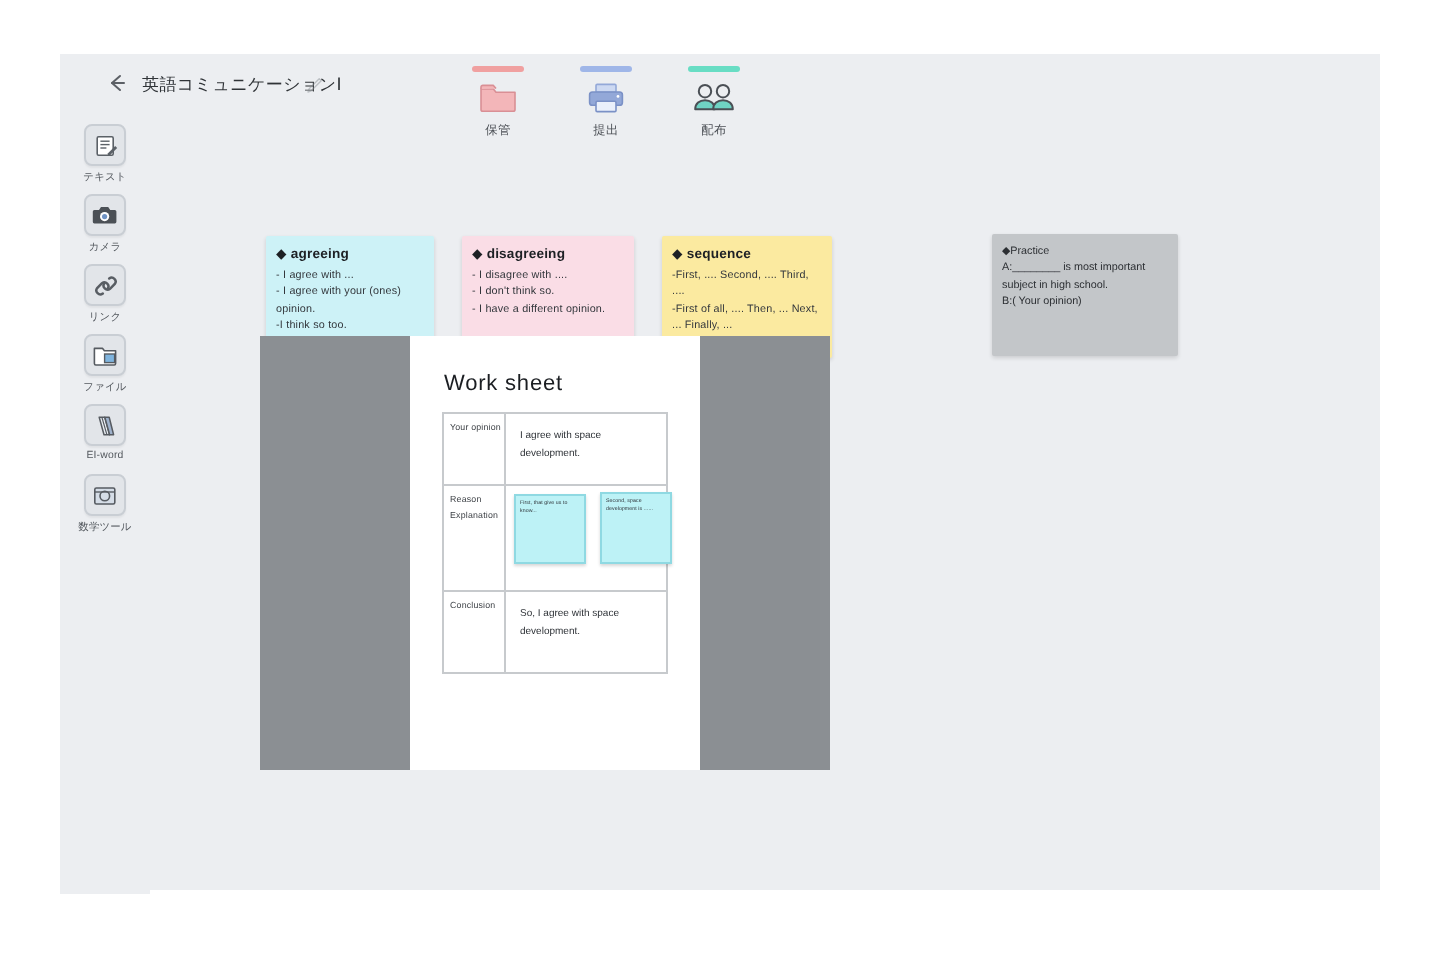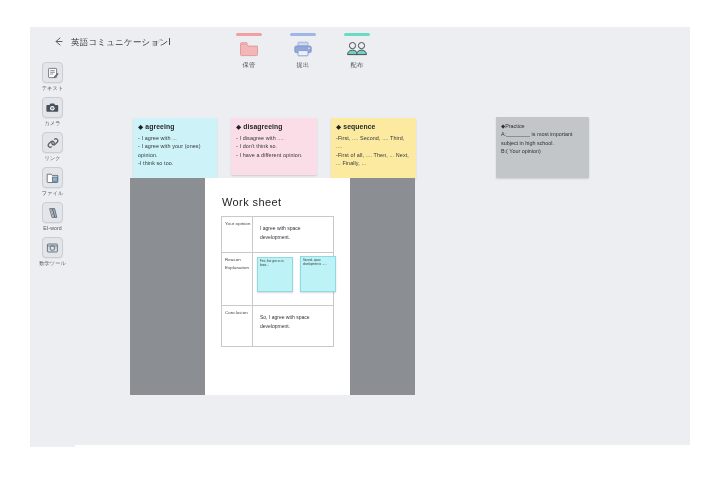--- a/index.html
+++ b/index.html
@@ -113,21 +113,21 @@
   #note-disagreeing{left:156px;top:58px; width:86px;height:57px; background:#fadde6;}
   #note-sequence   {left:256px;top:58px; width:85px;height:61px; background:#fbeaa0;}
   #note-practice   {left:421px;top:57px; width:93px;height:61px; background:#c3c6c9;}
 
   .practice-line{
     font-size:5.4px;color:#2c2f33;line-height:1.55;
   }
 
   
   #gray-panel{
-    position:absolute;left:55px;top:118px;
+    position:absolute;left:55px;top:108px;
     width:285px;height:217px;
     background:#8b8f93;
   }
   #worksheet-page{
     position:absolute;left:75px;top:0px;
     width:145px;height:217px;
     background:#ffffff;
   }
   #ws-title{
     position:absolute;left:17px;top:18px;

